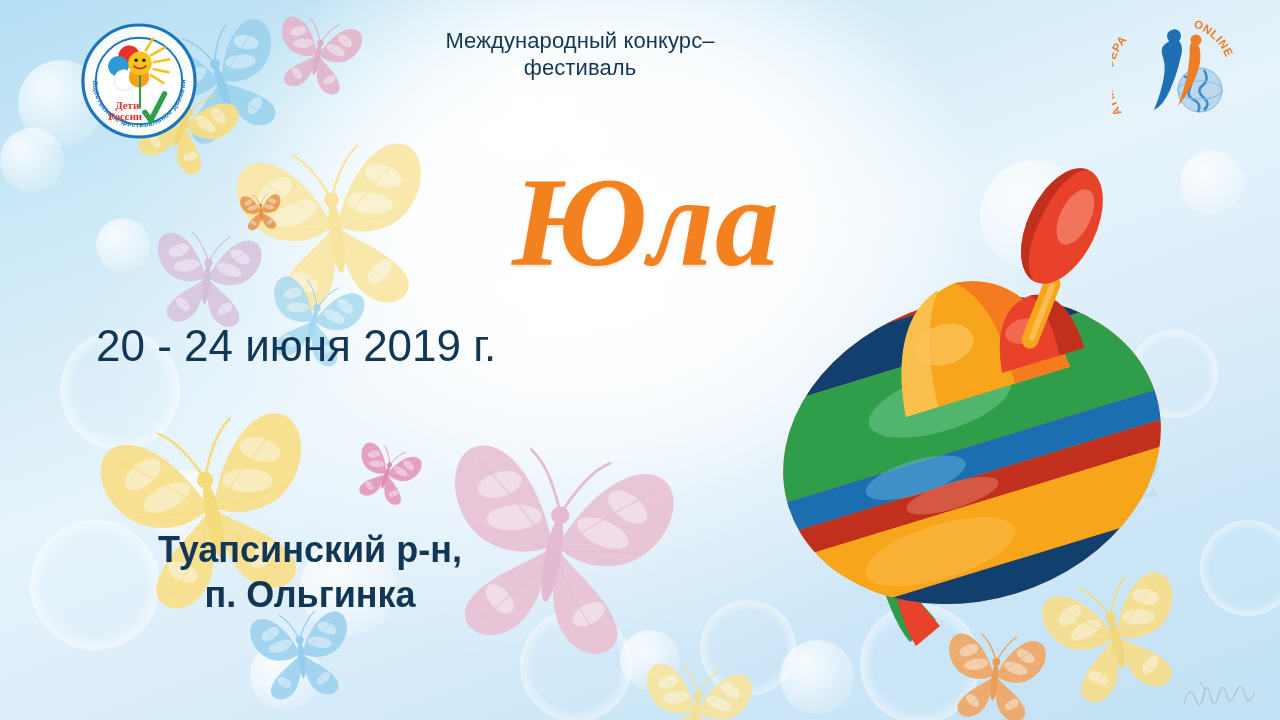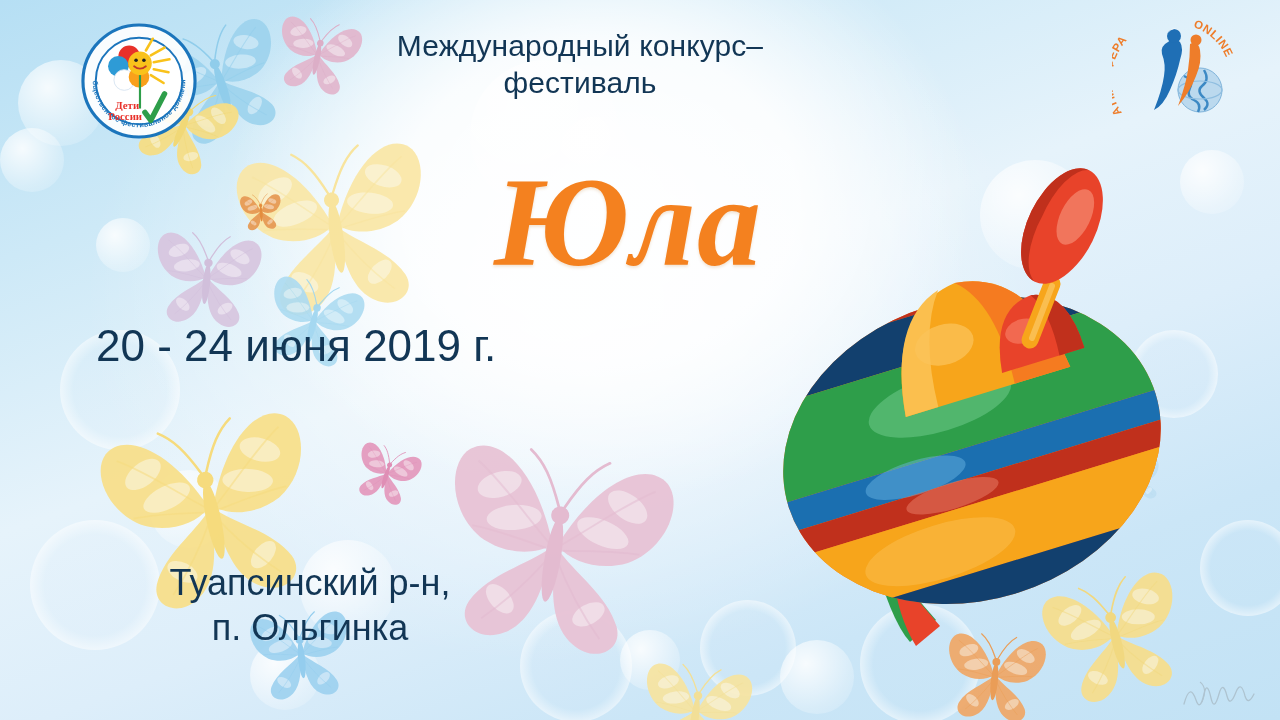--- a/index.html
+++ b/index.html
@@ -51,29 +51,29 @@
   }
   #atmos svg { display: block; }
 
   
   .headline {
     position: absolute;
     left: 350px; top: 28px;
     width: 460px;
     text-align: center;
     color: #123655;
-    font-size: 30px;
+    font-size: 22px;
     line-height: 1.22;
     font-weight: 400;
     letter-spacing: 0.1px;
     white-space: pre-line;
   }
   .bigtitle {
     position: absolute;
-    left: 318px; top: 158px;
+    left: 336px; top: 158px;
     width: 620px;
     text-align: center;
     color: #F4811F;
     font-family: "Liberation Serif", "DejaVu Serif", serif;
     font-style: italic;
     font-weight: 700;
     font-size: 128px;
     line-height: 1;
     letter-spacing: 1px;
     text-shadow: 0 2px 3px rgba(190,110,20,0.18);
@@ -88,23 +88,22 @@
     white-space: nowrap;
   }
   .place {
     position: absolute;
     left: 120px; top: 528px;
     width: 380px;
     text-align: center;
     color: #123655;
     font-size: 36px;
     line-height: 1.24;
-    font-weight: 400;
+    font-weight: 700;
     white-space: pre-line;
-    margin-top: 33px;
   }
 
   
   #topToy {
     position: absolute;
     left: 740px; top: 150px;
     width: 480px; height: 520px;
   }
   #topToy svg { display: block; overflow: visible; }
 

